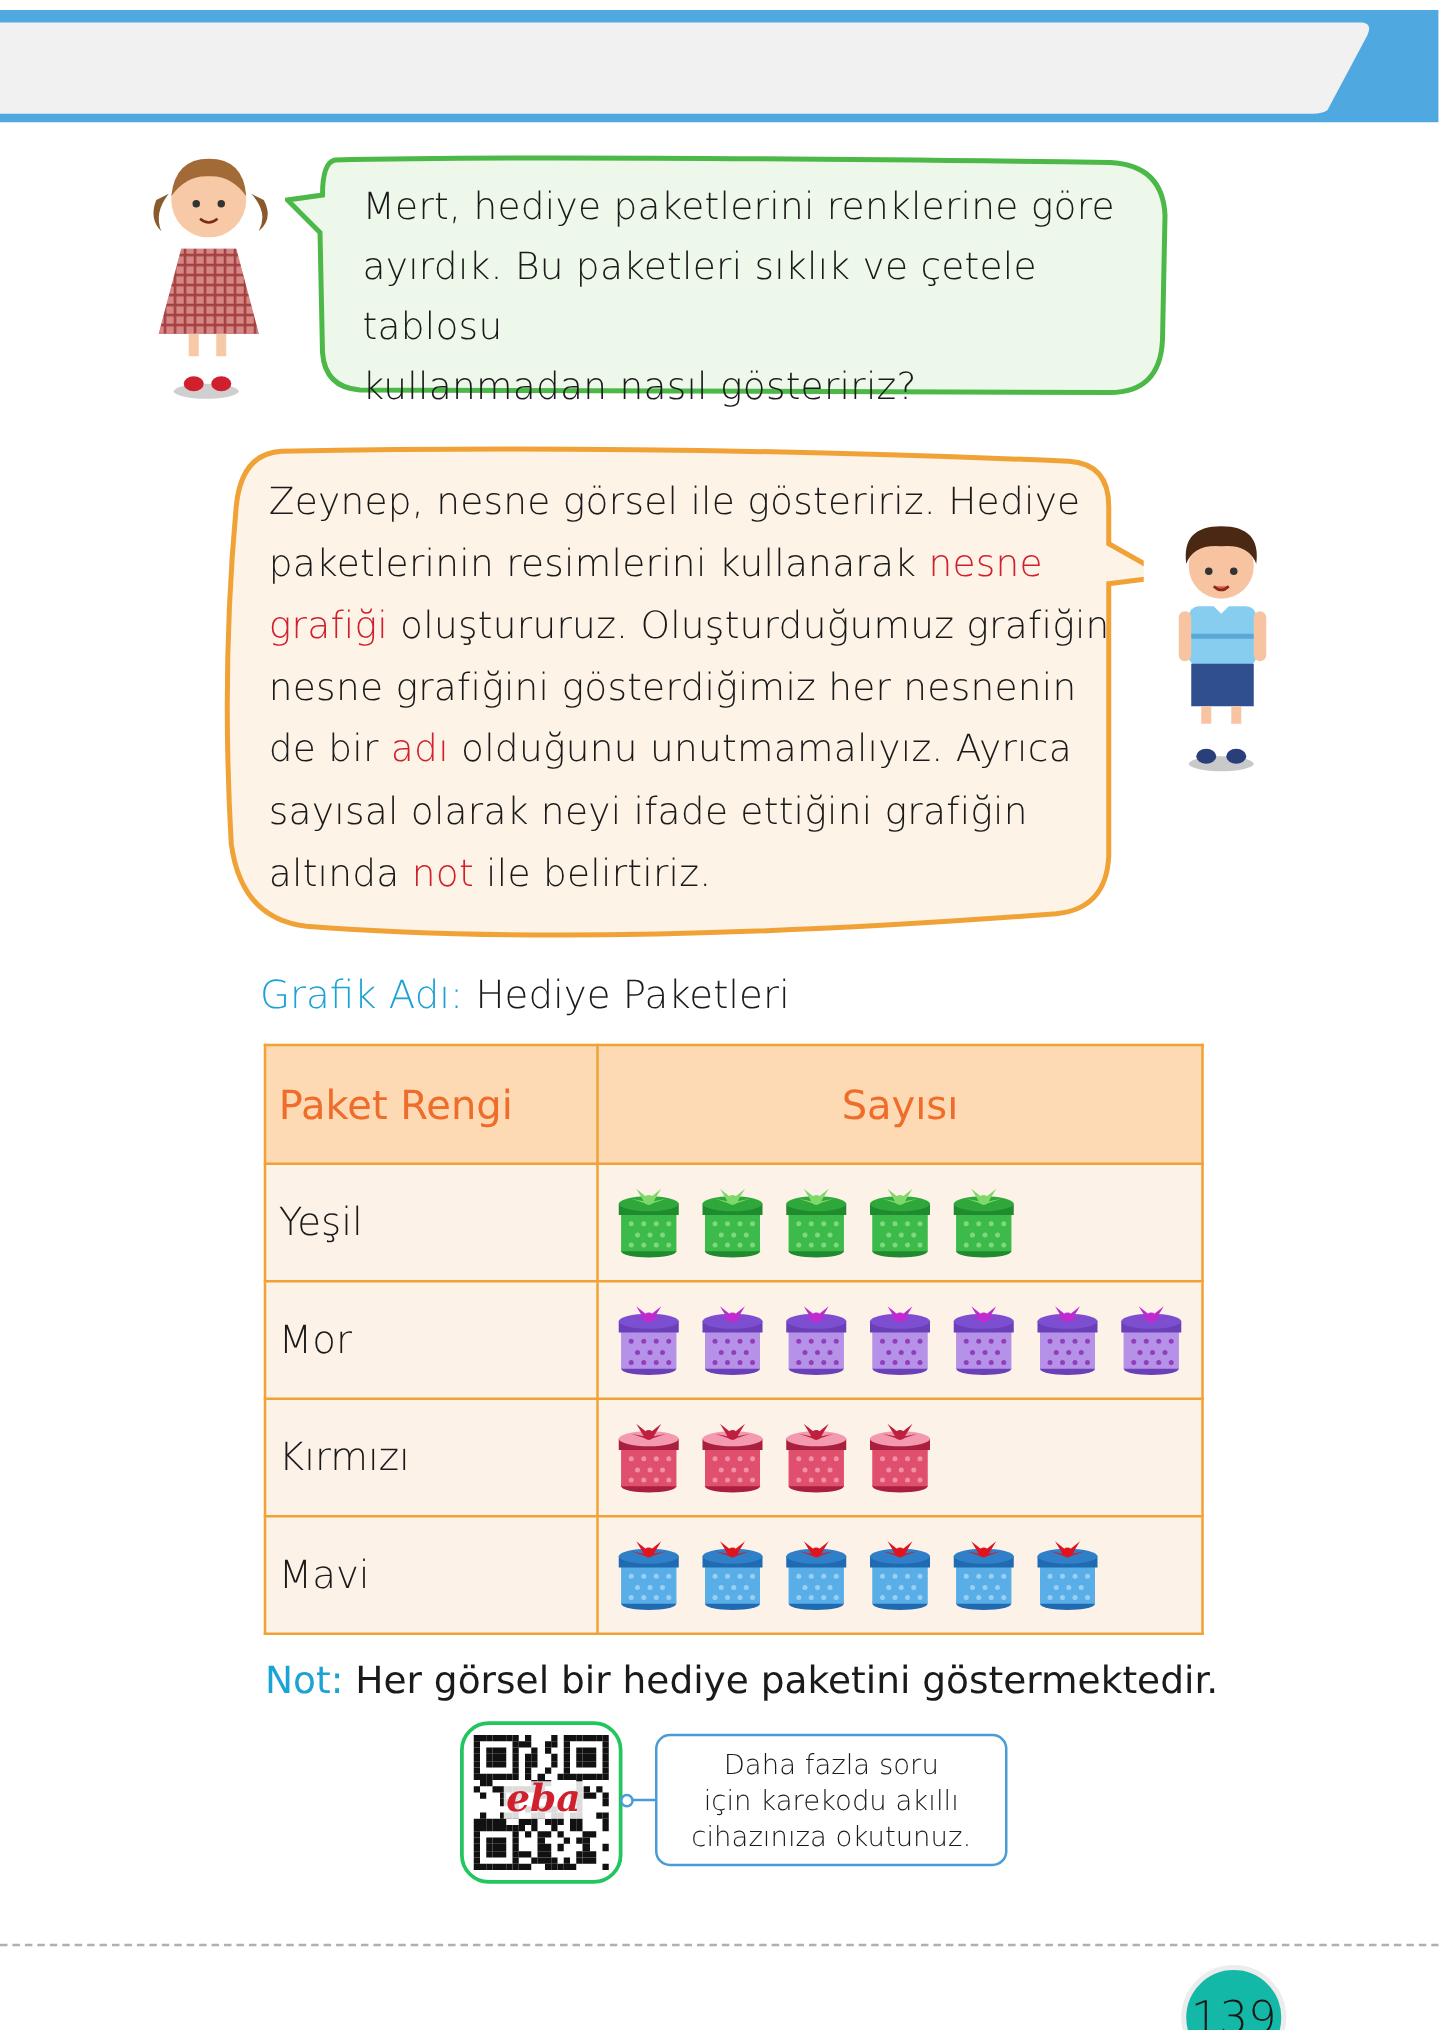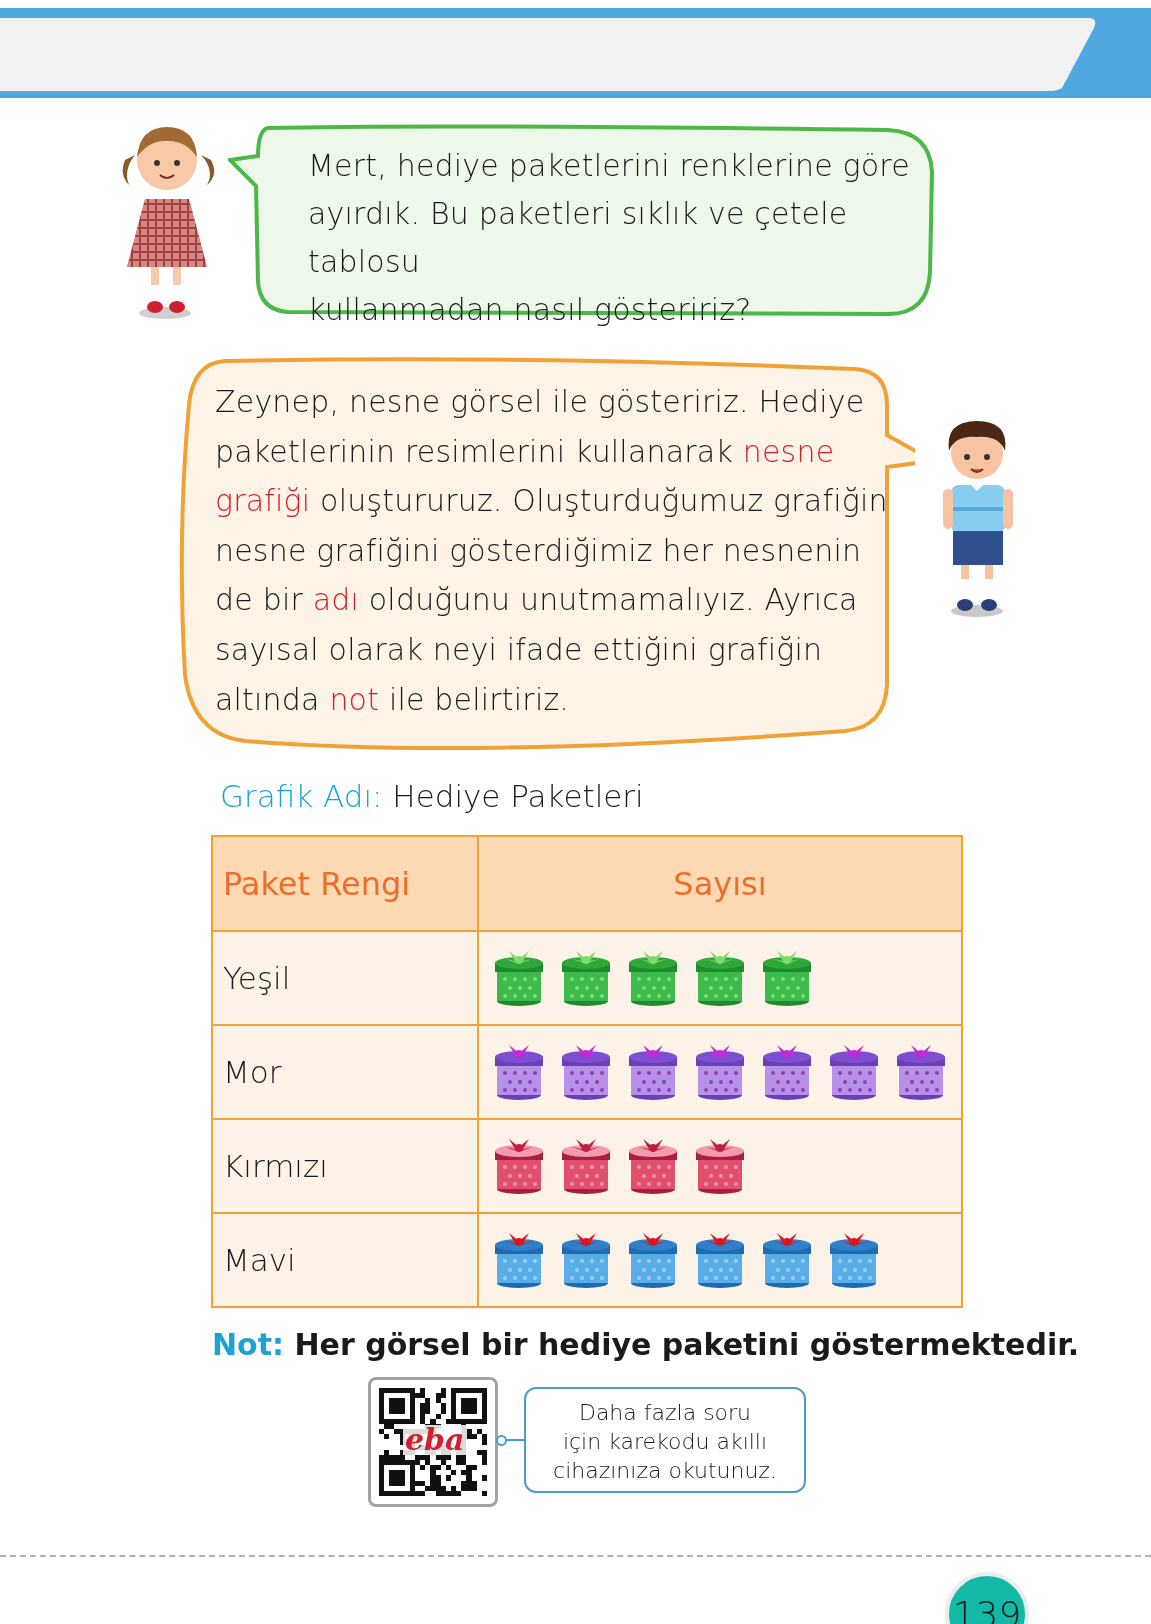--- a/index.html
+++ b/index.html
@@ -10,51 +10,51 @@
   .header-band { position: absolute; left: 0; top: 8px; width: 1151px; height: 90px; }
   .header-band svg { display: block; }
 
   
   .bubble { position: absolute; }
   .bubble svg.shape { position: absolute; left: 0; top: 0; }
   .bubble-text { position: absolute; font-size: 30px; line-height: 48px; letter-spacing: 0.2px; font-weight: 300; }
   .hl { color: #d0202e; }
 
   .girl-bubble { left: 228px; top: 122px; width: 710px; height: 200px; }
-  .girl-bubble .bubble-text { left: 62px; top: 20px; width: 640px; margin-left: 18px; }
+  .girl-bubble .bubble-text { left: 62px; top: 20px; width: 640px; }
 
   .boy-bubble { left: 175px; top: 355px; width: 740px; height: 410px; }
   .boy-bubble .bubble-text { left: 40px; top: 22px; width: 680px; line-height: 49.6px; }
 
   .character { position: absolute; }
   .girl { left: 115px; top: 115px; width: 118px; height: 215px; }
   .boy  { left: 935px; top: 415px; width: 90px; height: 210px; }
 
   
   .chart-title { position: absolute; left: 208px; top: 778px; font-size: 31px; font-weight: 300; }
-  .chart-title .lbl { color: #1ba3d6; margin-left: 12px; }
+  .chart-title .lbl { color: #1ba3d6; }
 
   
   .pict-table { position: absolute; left: 211px; top: 835px; width: 752px; border-collapse: collapse; background: #fdf2e8; }
   .pict-table td, .pict-table th { border: 2px solid #f0a237; height: 94px; vertical-align: middle; }
   .pict-table th { background: #fdd9b4; color: #ee6d2a; font-weight: 400; font-size: 32px; height: 95px; }
   .pict-table th.c1 { text-align: left; padding-left: 10px; width: 266px; }
   .pict-table th.c2 { text-align: center; }
   .pict-table td.lab { font-size: 31px; padding-left: 10px; font-weight: 300; }
   .pict-table td.icons { padding-left: 14px; }
   .icon-row { display: flex; gap: 15px; align-items: center; }
   .gift { width: 52px; height: 58px; position: relative; }
   .gift svg { display: block; }
 
   
-  .note { position: absolute; left: 212px; top: 1327px; font-size: 30px; font-weight: 700; }
+  .note { position: absolute; left: 212px; top: 1327px; font-size: 30px; font-weight: 400; }
   .note .lbl { color: #1ba3d6; }
 
   
-  .qr-box { position: absolute; left: 368px; top: 1377px; width: 130px; height: 130px; border: 3px solid #a3a3a3; border-radius: 8px; background: #fff; padding: 8px; }
+  .qr-box { position: absolute; left: 368px; top: 1377px; width: 130px; height: 130px; border: 3px solid #22c55e; border-radius: 23px; background: #fff; padding: 8px; }
   .qr-grid { width: 100%; height: 100%; display: grid; grid-template-columns: repeat(21, 1fr); grid-template-rows: repeat(21, 1fr); }
   .qr-grid span { background: transparent; }
   .qr-grid span.b { background: #111; }
   .eba { position: absolute; left: 32px; top: 45px; font-family: "DejaVu Serif", serif; font-style: italic; font-weight: bold; font-size: 30px; color: #d0202e; background: rgba(255,255,255,0.85); padding: 0 2px; line-height: 30px; }
   .qr-connector { position: absolute; left: 498px; top: 1439px; width: 27px; height: 2px; background: #4a9bd6; }
   .qr-connector::before { content: ""; position: absolute; left: -2px; top: -4px; width: 7px; height: 7px; border: 2px solid #4a9bd6; border-radius: 50%; background: #fff; }
   .qr-info { position: absolute; left: 524px; top: 1387px; width: 282px; height: 106px; border: 2.5px solid #4a9bd6; border-radius: 12px; text-align: center; font-size: 22px; line-height: 29px; padding-top: 9px; font-weight: 300; }
 
   
   .footer-line { position: absolute; left: 0; top: 1555px; width: 1151px; border-top: 2px dashed #b0b0b0; }

